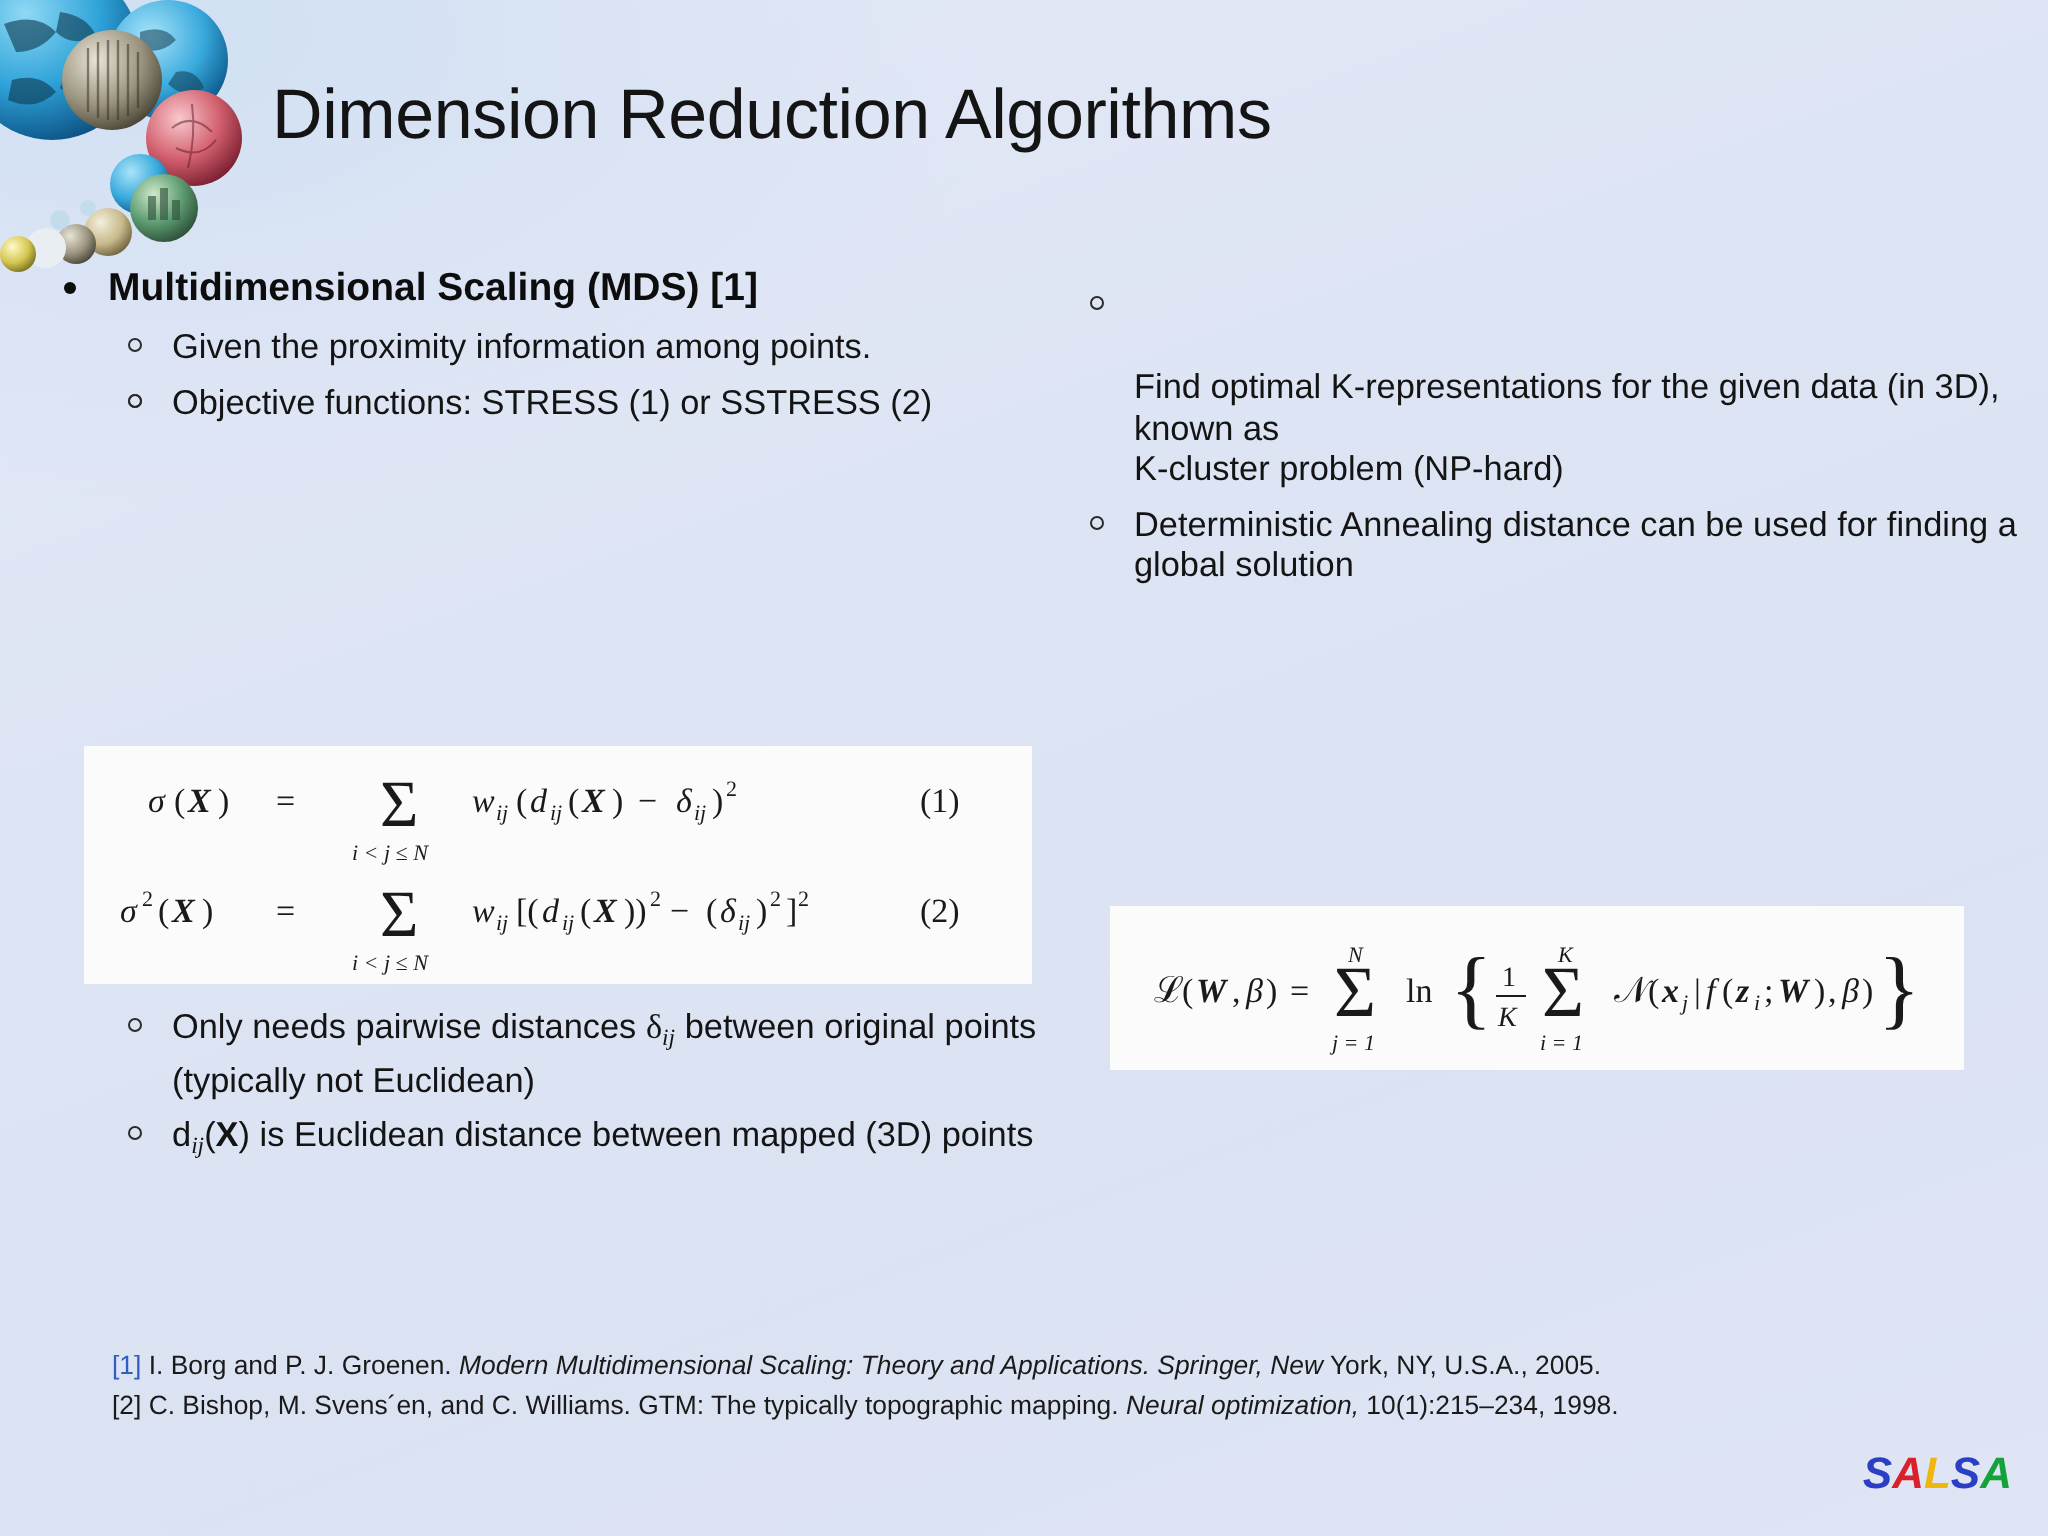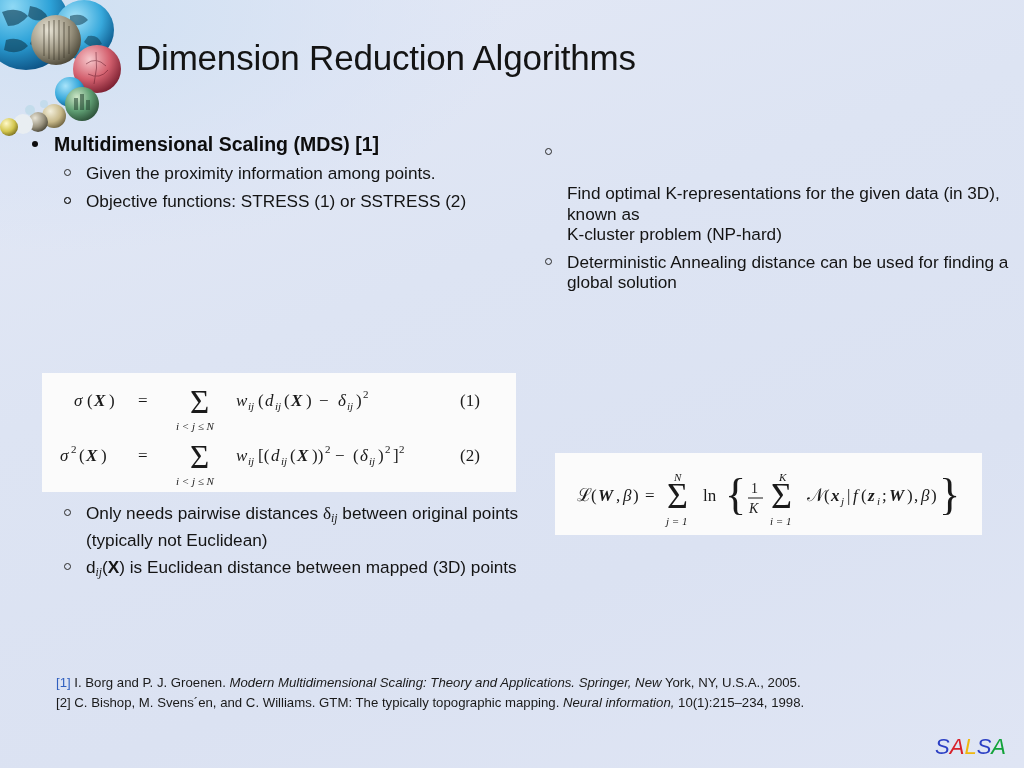--- a/index.html
+++ b/index.html
@@ -147,23 +147,23 @@
     color: #1a1a1a;
     margin-top: 28px;
   }
   .refmark { color: #2f5fbf; }
   .it { font-style: italic; }
 
   
   .salsa {
     position: absolute;
     right: 18px;
-    bottom: 8px;
+    bottom: 18px;
     font-size: 22px;
-    font-weight: normal;
+    font-weight: bold;
     font-style: italic;
     letter-spacing: 0px;
     font-family: "Liberation Sans", sans-serif;
   }
 </style>
 </head>
 <body>
 
 <div class="slide">
 
@@ -381,20 +381,20 @@
       <text class="mrm" x="352" y="48" font-size="17">)</text>
       <text class="mrm" x="359" y="48" font-size="17">,</text>
       <text class="mth" x="366" y="48" font-size="17">β</text>
       <text class="mrm" x="376" y="48" font-size="17">)</text>
       <text class="mbig" x="384" y="56" font-size="44" font-weight="300">}</text>
     </svg>
   </div>
 
   <div class="refs">
     <div><span class="refmark" style="color: rgb(47, 95, 191);">[1]</span><span> I. Borg and P. J. Groenen. </span><span class="it">Modern Multidimensional Scaling: Theory and Applications. Springer, New</span><span> York, NY, U.S.A., 2005.</span></div>
-    <div><span style="color: rgb(26, 26, 26);">[2]</span><span> C. Bishop, M. Svens´en, and C. Williams. GTM: The typically topographic mapping. </span><span class="it">Neural information,</span><span> 10(1):215–234, 1998.</span></div>
+    <div><span style="color: rgb(26, 26, 26);">[2]</span><span> C. Bishop, M. Svens´en, and C. Williams. GTM: The typically topographic mapping. </span><span class="it">Neural optimization,</span><span> 10(1):215–234, 1998.</span></div>
   </div>
 
   <div class="salsa">
     <span style="color: rgb(43, 63, 196);">S</span><span style="color: rgb(216, 33, 43);">A</span><span style="color: rgb(239, 183, 13);">L</span><span style="color: rgb(43, 63, 196);">S</span><span style="color: rgb(19, 163, 58);">A</span>
   </div>
 
 </div>
 
 </body></html>

